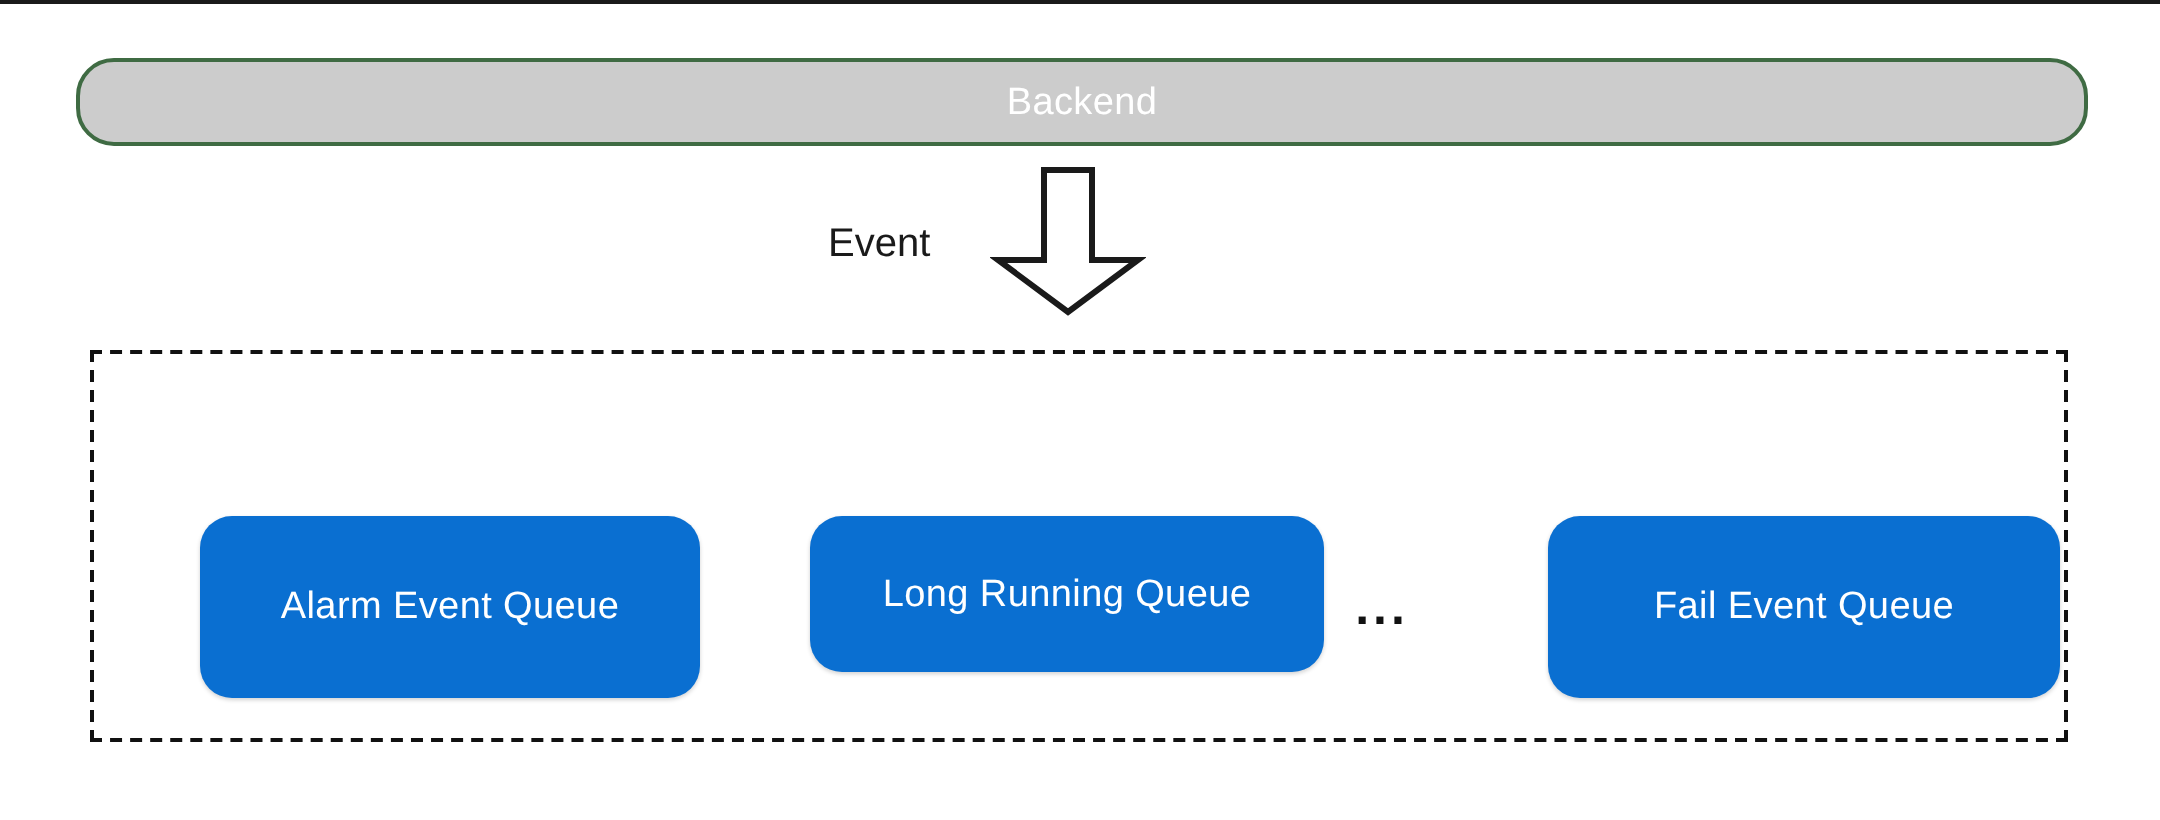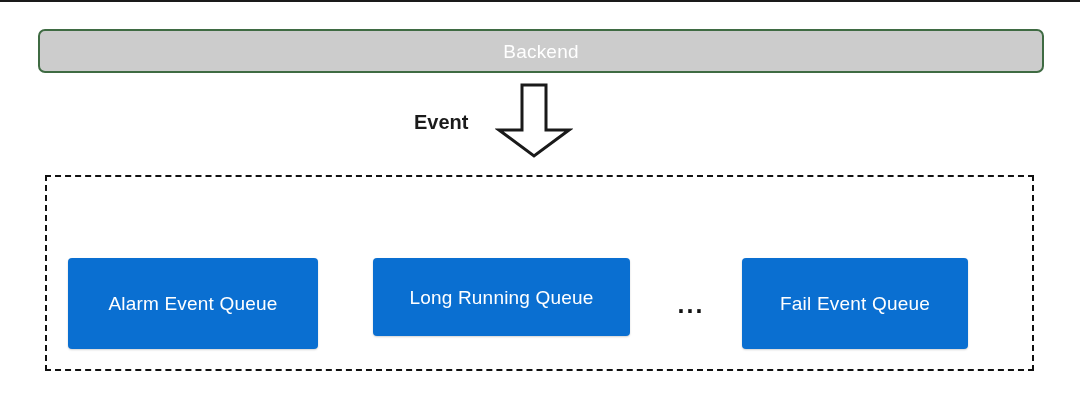--- a/index.html
+++ b/index.html
@@ -32,21 +32,21 @@
     width: 1080px;
     height: 2px;
     background: #1a1a1a;
   }
 
   
   .grey-box {
     position: absolute;
     background: #cccccc;
     border: 2px solid #3f6b43;
-    border-radius: 7px;
+    border-radius: 19px;
     box-sizing: border-box;
     display: flex;
     align-items: center;
     justify-content: center;
   }
   .grey-box .lbl {
     color: #ffffff;
     font-size: 19px;
     font-weight: 400;
     letter-spacing: 0.2px;
@@ -76,39 +76,40 @@
     height: 196px;
     border: 2px dashed #111111;
     box-sizing: border-box;
     background: transparent;
   }
 
   
   .queue-box {
     position: absolute;
     background: #0a6fd1;
-    border-radius: 4px;
+    border-radius: 16px;
     box-sizing: border-box;
     display: flex;
     align-items: center;
     justify-content: center;
     box-shadow: 0 1px 2px rgba(0,0,0,0.18);
+    margin-left: 32px;
   }
   .queue-box .lbl {
     color: #ffffff;
     font-size: 19px;
     font-weight: 400;
     letter-spacing: 0.2px;
     line-height: 1;
     white-space: nowrap;
   }
 
   #queue-0 { left: 68px;  top: 258px; width: 250px; height: 91px; }
   #queue-1 { left: 373px; top: 258px; width: 257px; height: 78px; }
-  #queue-2 { left: 742px; top: 258px; width: 226px; height: 91px; text-align: center; }
+  #queue-2 { left: 742px; top: 258px; width: 256px; height: 91px; text-align: center; }
 
   
   #queue-ellipsis {
     position: absolute;
     left: 663px;
     top: 290px;
     width: 56px;
     height: 28px;
     display: flex;
     align-items: center;
@@ -120,21 +121,21 @@
     line-height: 1;
   }
 
   
   #event-label {
     position: absolute;
     left: 414px;
     top: 112px;
     color: #1a1a1a;
     font-size: 20px;
-    font-weight: 700;
+    font-weight: 400;
     line-height: 1;
     white-space: nowrap;
   }
 
   
   #event-arrow {
     position: absolute;
     left: 495px;
     top: 83px;
     width: 78px;

